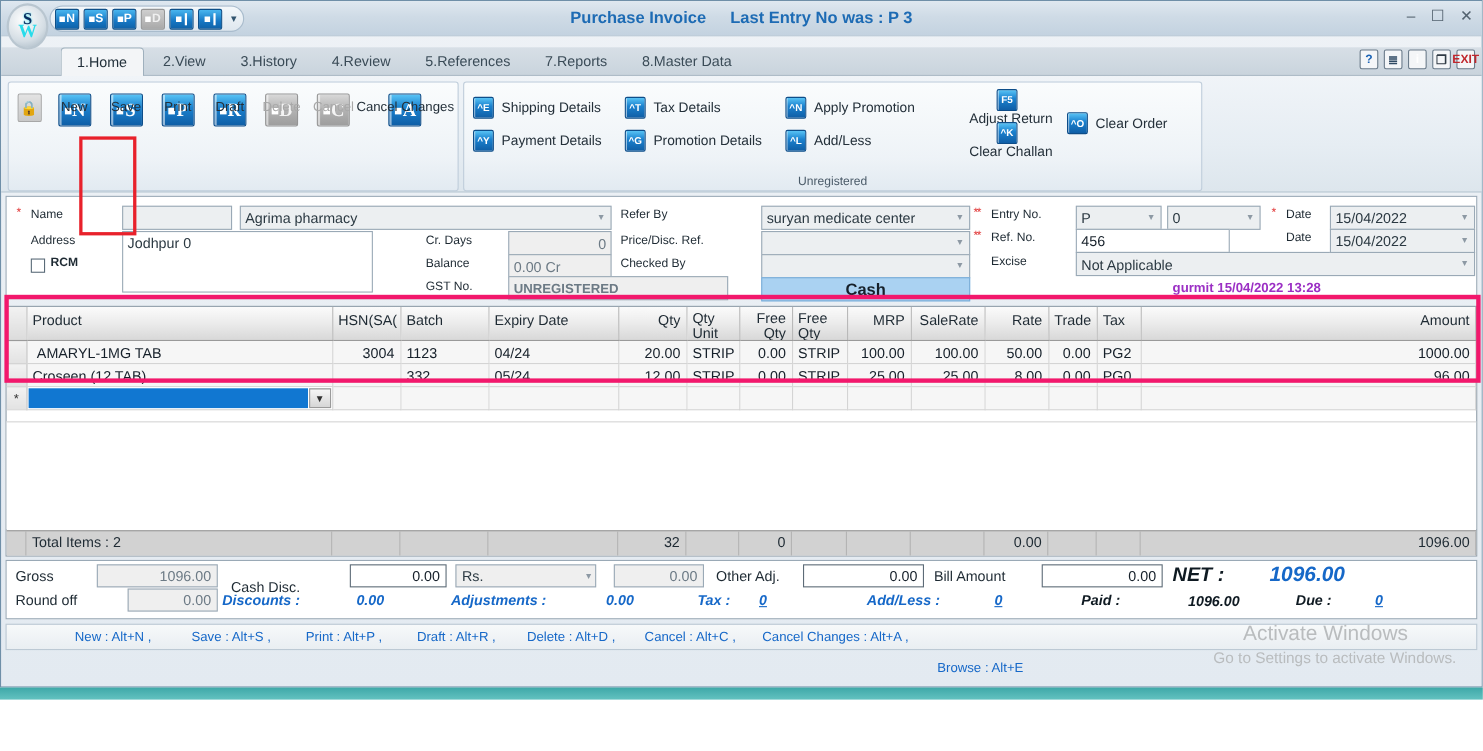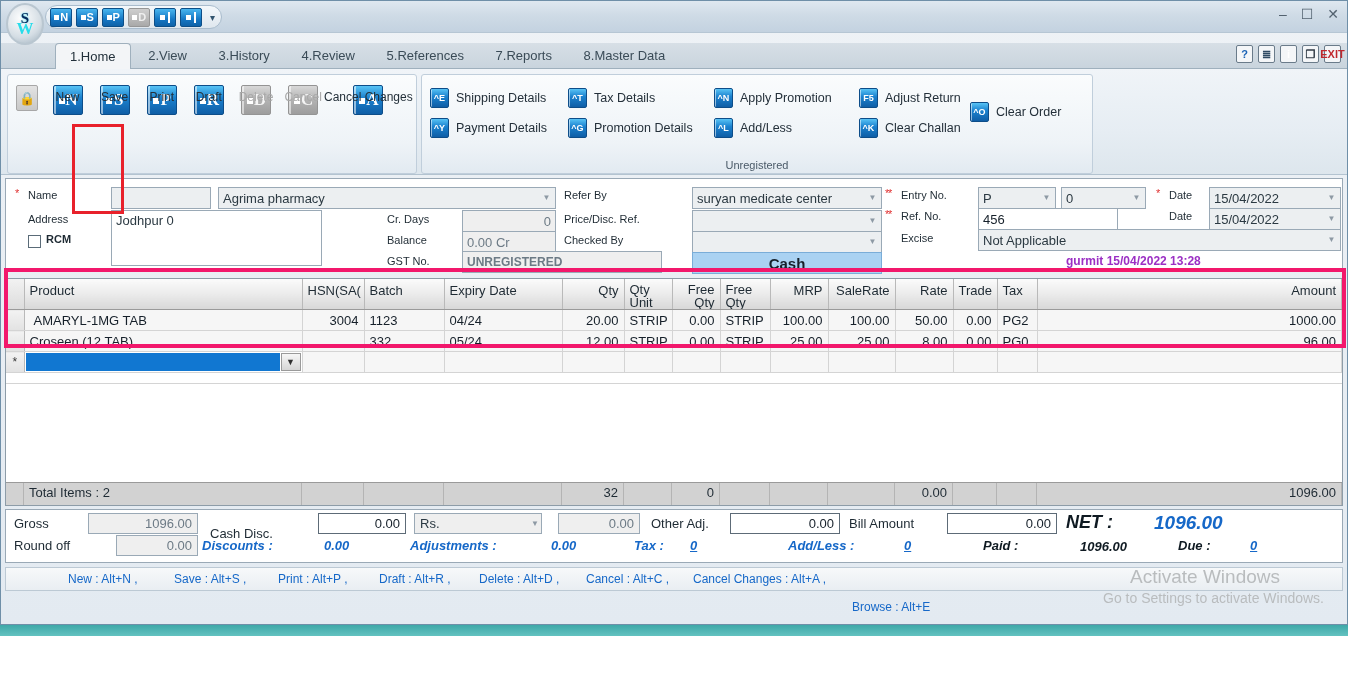--- a/index.html
+++ b/index.html
@@ -118,21 +118,21 @@
   .cmd-rows { padding:8px 8px 0 8px; position:relative; height:82px; }
   .cmd-row { display:flex; height:30px; align-items:center; }
   .cmd { display:flex; align-items:center; margin-right:10px; }
   .cmd .ci { width:19px; height:20px; border-radius:2px; margin-right:7px;
              display:flex; align-items:center; justify-content:center;
              font-size:9px; font-weight:bold; color:#ffffff;
              background:linear-gradient(to bottom,#58c3f5 0%,#1b82cf 42%,#0f5ea6 100%);
              border:1px solid #0d4d89;
              box-shadow:inset 2px 0 0 -1px rgba(255,255,255,.55); }
   .cmd .cl { font-size:12.5px; color:#24303a; white-space:nowrap; }
-  .w-a { width:128px; } .w-b { width:136px; } .w-c { width:135px; } .w-d { width:120px; }
+  .w-a { width:128px; } .w-b { width:136px; } .w-c { width:135px; } .w-d { width:120px;flex-direction:column; }
   .cmd-float { position:absolute; left:548px; top:27px; display:flex; align-items:center; }
 
   
   .hdr { position:relative; height:94px; margin:3px 4px 0 4px;
          background:#ffffff; border:1px solid #9aa9b6; }
   .req { color:#e03131; font-size:11px; position:absolute; }
   .lbl { position:absolute; font-size:11px; color:#1e2a33; }
   .fld { position:absolute; border:1px solid #9aa9b6; background:#eceff1;
          font-size:13px; color:#2b3942; padding:1px 4px; height:22px;
          line-height:19px; overflow:hidden; white-space:nowrap; }
@@ -239,20 +239,23 @@
         </div>
       <div class="qat-btn bar">
           <span class="sq"></span>
         </div>
       <div class="qat-btn bar">
           <span class="sq"></span>
         </div>
       <span class="qat-drop">▾</span>
     </div>
 
+    <div class="app-title">
+      <span>Purchase Invoice</span><span class="sep"></span><span>Last Entry No was : P 3</span>
+    </div>
 
     <div class="win-btns">
       <span>–</span>
       <span>☐</span>
       <span>✕</span>
     </div>
   </div>
 
   <div class="tabstrip">
     <div class="tab active">1.Home</div>
@@ -387,21 +390,21 @@
     <div class="save-highlight"></div>
   </div>
 
   <div class="hdr">
     <span class="req" style="left:9px; top:8px;">*</span>
     <span class="lbl" style="left:22px; top:10px;">Name</span>
     <div class="fld" style="left:105px; top:8px; width:100px;"></div>
     <div class="fld" style="left:212px; top:8px; width:338px;">Agrima pharmacy<span class="cap">▼</span></div>
 
     <span class="lbl" style="left:22px; top:34px;">Address</span>
-    <div class="fld white" style="left:105px; top:31px; width:211px; height:56px; line-height:17px; white-space:normal;">Jodhpur  0</div>
+    <div class="fld white" style="left:105px; top:31px; width:228px; height:56px; line-height:17px; white-space:normal;">Jodhpur  0</div>
 
     <div class="chk" style="left:22px; top:56px;"></div>
     <span class="lbl" style="left:40px; top:54px; font-weight:bold;">RCM</span>
 
     <span class="lbl" style="left:381px; top:34px;">Cr. Days</span>
     <div class="fld ro num" style="left:456px; top:31px; width:94px;">0</div>
 
     <span class="lbl" style="left:381px; top:55px;">Balance</span>
     <div class="fld ro" style="left:456px; top:52px; width:94px;">0.00 Cr</div>
 

